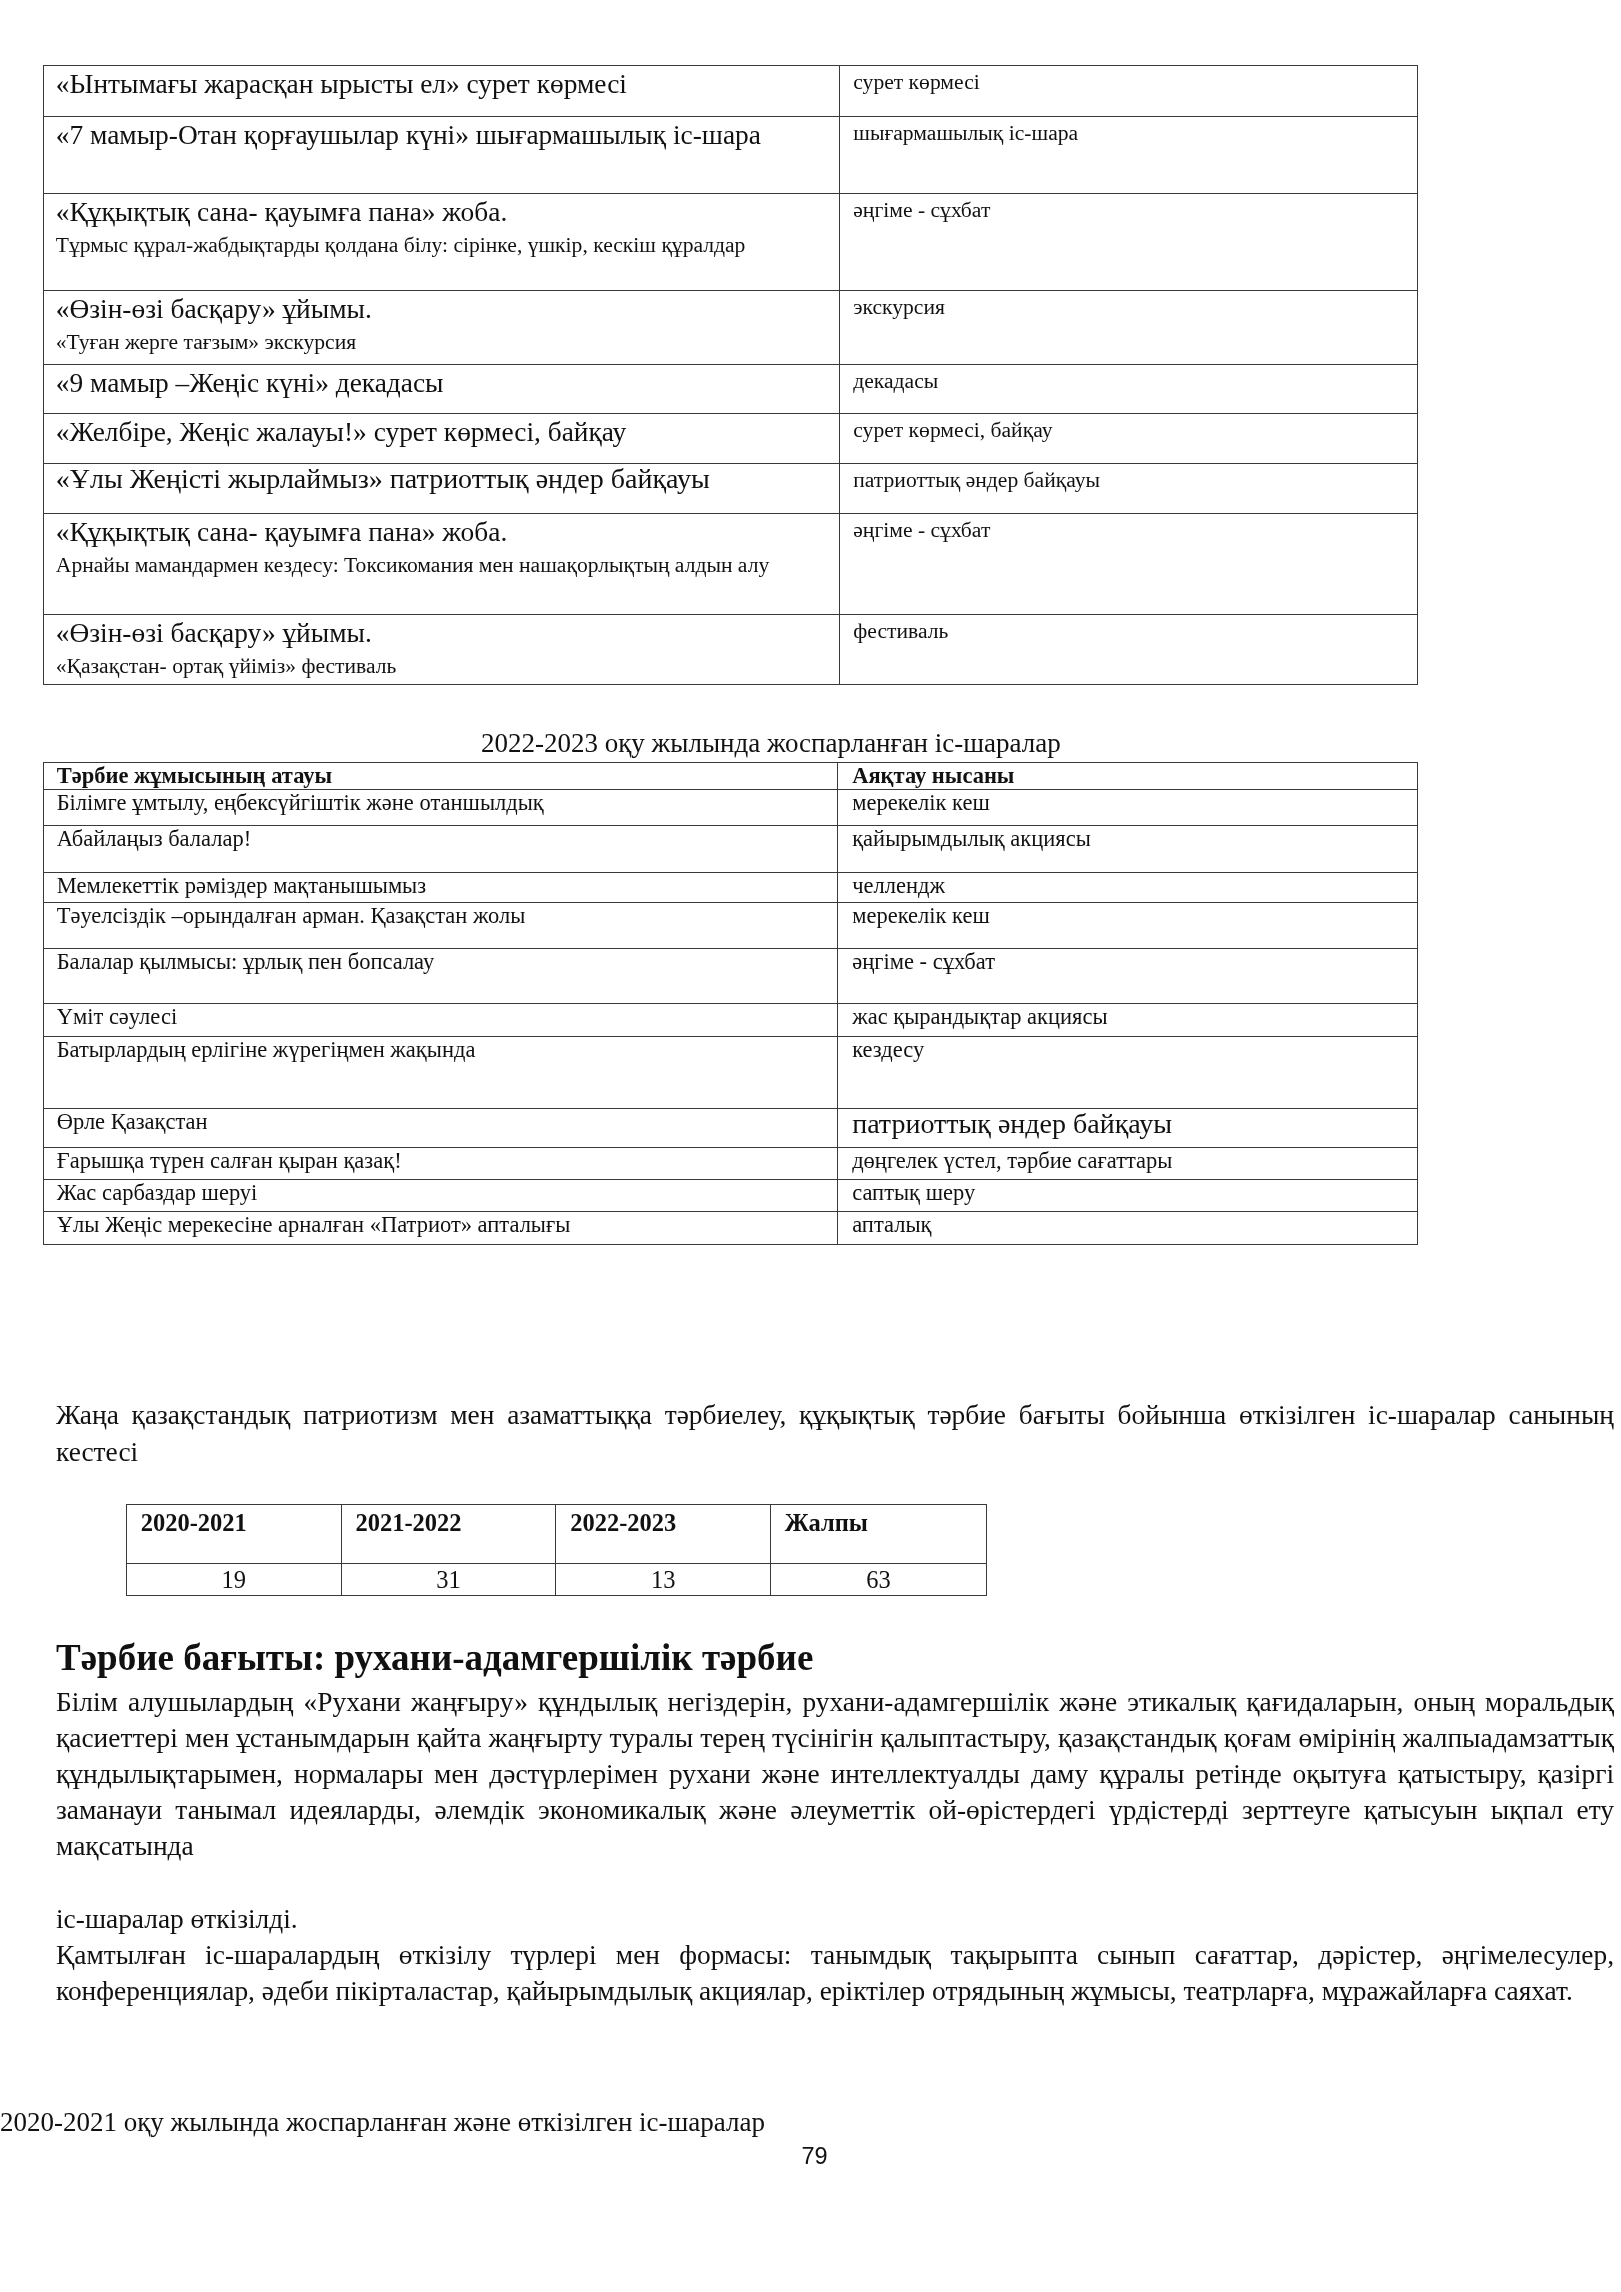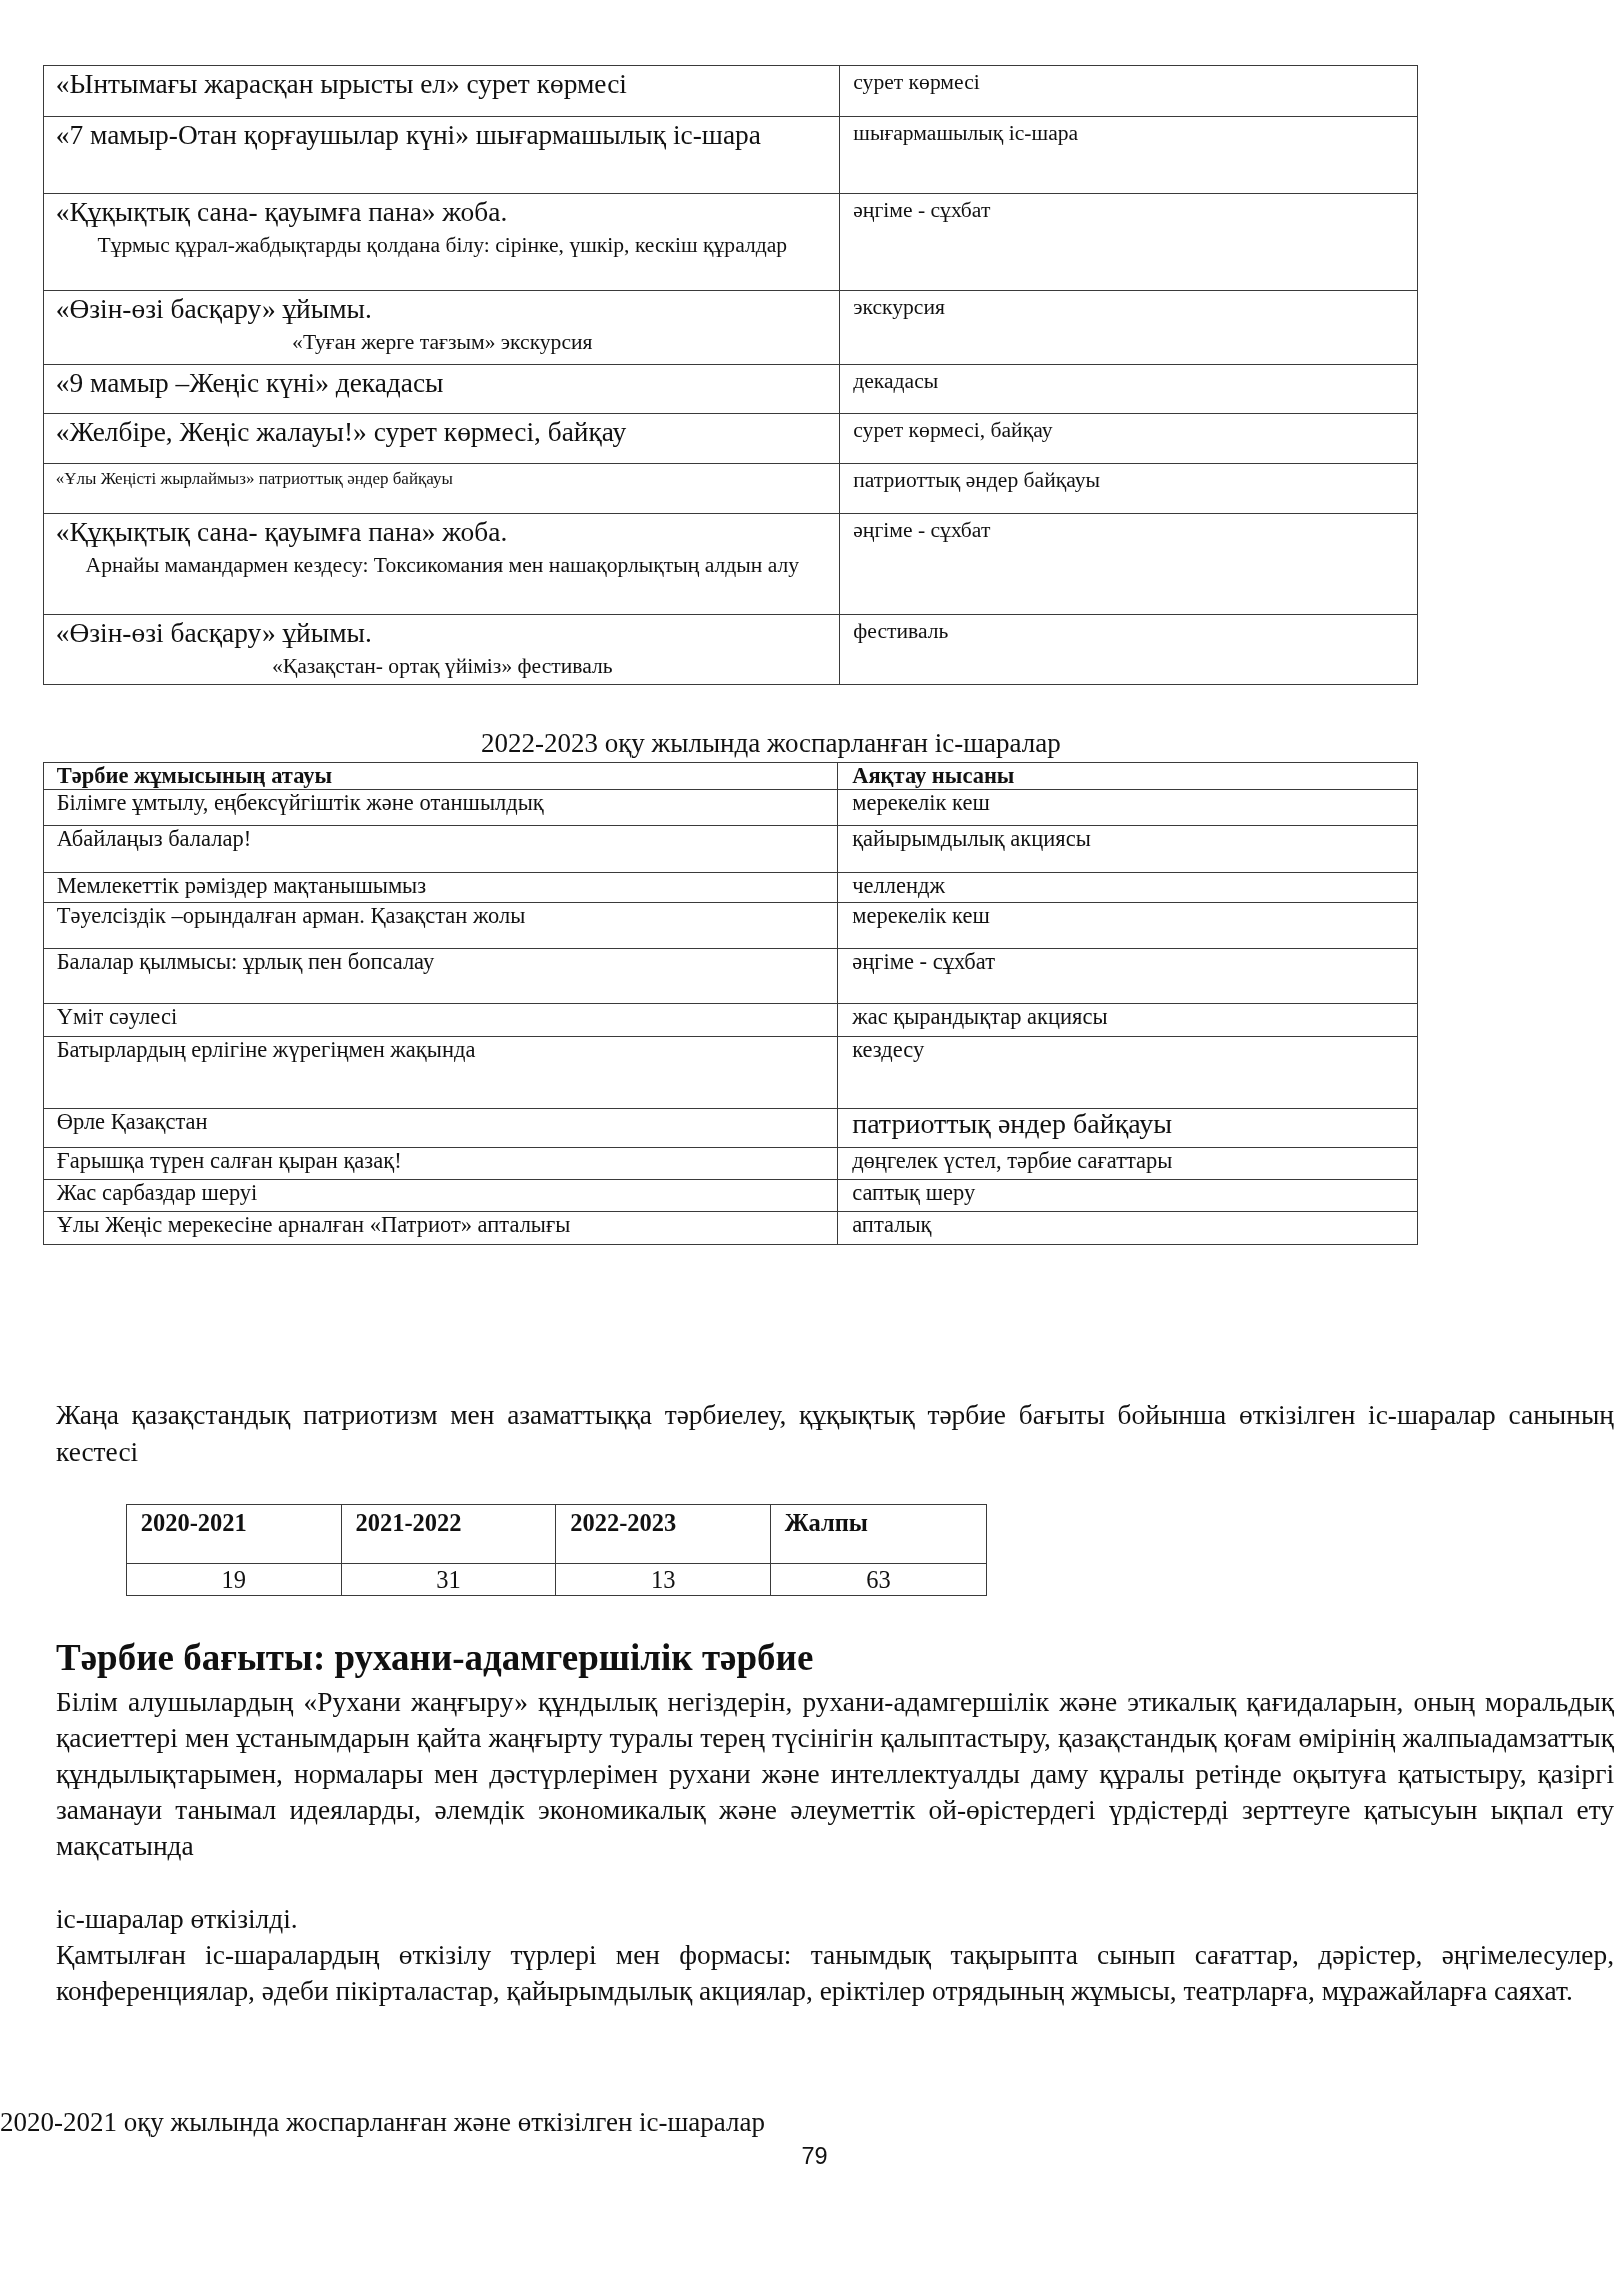--- a/index.html
+++ b/index.html
@@ -6,22 +6,22 @@
   body { width: 1621px; height: 2293px; position: relative; overflow: hidden;
          font-family: "Liberation Serif", "DejaVu Serif", serif; color: #111; }
   table { border-collapse: collapse; position: absolute; }
   td, th { border: 1.5px solid #3a3a3a; vertical-align: top; padding: 0 9.8px; text-align: left; font-weight: normal; }
 
   
   #t1 { left: 43px; top: 65px; width: 1375px; }
   #t1 td.c1 { width: 773px; padding-left: 11.8px; }
   #t1 td.c2 { padding-left: 13.7px; font-size: 21.6px; padding-top: 3.9px; }
   #t1 .big { font-size: 27.4px; line-height: 37px; display: block; }
-  #t1 .small { font-size: 21.6px; line-height: 28px; display: block; text-align: center; }
-  #t1 .mid { font-size: 17px; line-height: 29px; display: block; }
+  #t1 .small { font-size: 21.6px; line-height: 28px; display: block; }
+  #t1 .mid { font-size: 28px; line-height: 29px; display: block; }
 
   .caption { position: absolute; font-size: 27px; white-space: nowrap; }
 
   
   #t2 { left: 43px; top: 762px; width: 1375px; font-size: 22.5px; }
   #t2 td, #t2 th { line-height: 25.5px; padding-top: 0px; }
   #t2 .c1 { width: 771px; padding-left: 12.7px; }
   #t2 .c2 { padding-left: 13.7px; }
   #t2 th { font-weight: bold; font-size: 22.5px; }
   #t2 .lg { font-size: 28px; line-height: 29px; }

